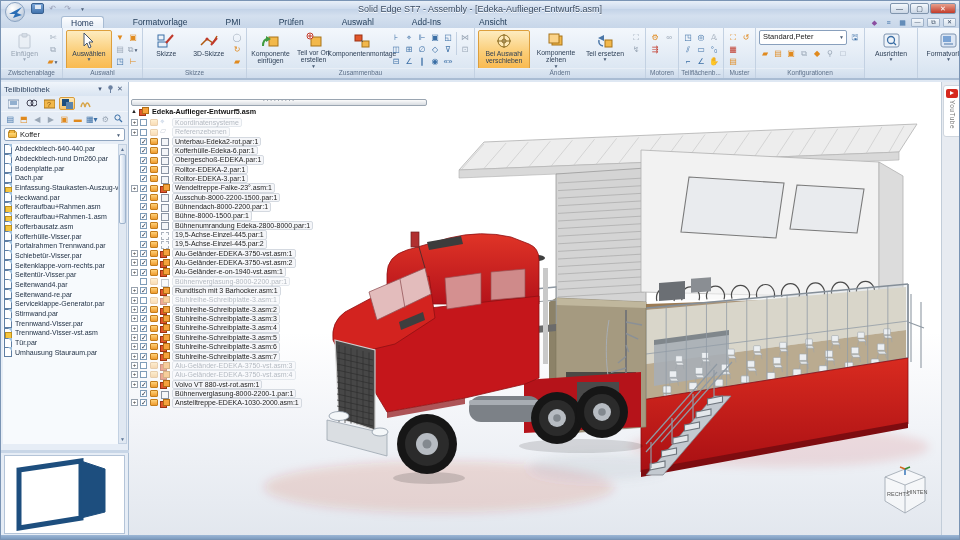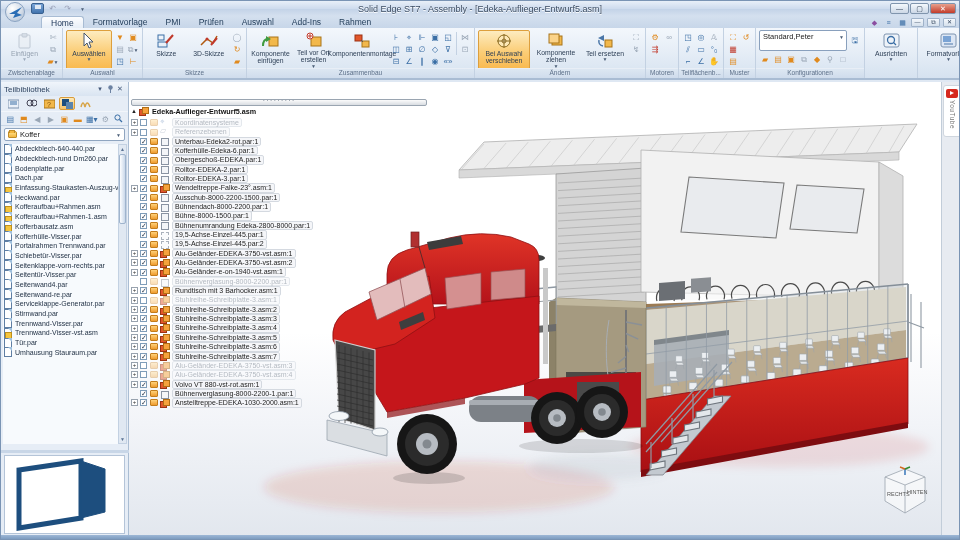--- a/index.html
+++ b/index.html
@@ -24,21 +24,21 @@
     text-shadow:0 1px 0 #fff; pointer-events:none; }
   .win-btns { position:absolute; right:3px; top:2px; display:flex; gap:1px; }
   .wbtn { width:19px; height:11px; border:1px solid #8095ad; border-radius:2px;
     background:linear-gradient(#f4f8fc,#ccd8e6); font-size:7px; line-height:9px; text-align:center; color:#314257; }
   .wbtn.close { background:linear-gradient(#e8a08c,#c23b2a); color:#fff; width:26px; }
 
   
   .tabrow { position:absolute; left:0; top:15px; width:100%; height:12px; display:flex; align-items:flex-end;
     background:linear-gradient(#d4e0ef,#c7d6e9); }
   .rtabs { display:flex; margin-left:40px; height:12px; }
-  .rtab { padding:1px 9px 0; font-size:8.5px; color:#1f3a57; border-radius:3px 3px 0 0; cursor:default; }
+  .rtab { padding:1px 9px 0; font-size:8.5px; color:#1f3a57; border-radius:3px 3px 0 0; cursor:default;margin-left:20px; }
   .rtab.active { background:linear-gradient(#fdfeff,#e7eef7); border:1px solid #a8bcd4; border-bottom:none; color:#163053; }
   .tab-right { position:absolute; right:3px; bottom:1px; display:flex; gap:3px; align-items:center; }
   .mini-ic { width:11px; height:9px; font-size:7px; line-height:9px; text-align:center; border-radius:1px; }
   .doc-ctrl { width:13px; height:9px; border:1px solid #9fb2c9; background:linear-gradient(#f4f8fc,#d5e0ec);
     font-size:6px; line-height:7px; text-align:center; color:#33465e; border-radius:1px; }
 
   
   .ribbon { position:absolute; left:0; top:27px; width:100%; height:52px;
     background:linear-gradient(#f3f7fc,#e2ebf5 60%,#d6e2f0); border-bottom:2px solid #a9bcd3; display:flex; }
   .rgroup { position:relative; height:100%; border-right:1px solid #c3d1e2; padding:2px 3px 10px;
@@ -48,21 +48,21 @@
   .bigbtn { width:46px; height:40px; display:flex; flex-direction:column; align-items:center; justify-content:flex-start;
     font-size:6.8px; color:#2c3e55; text-align:center; border:1px solid transparent; border-radius:2px; padding-top:1px; line-height:1.08; }
   .bigbtn .bicon { width:20px; height:17px; display:flex; align-items:center; justify-content:center; margin-bottom:1px; }
   .bigbtn.hl { background:linear-gradient(#fdecc0,#fbcd77 55%,#f9b94f); border-color:#dd9f3d; }
   .bigbtn.dis { opacity:.45; }
   .caret { font-size:5px; color:#4a5d76; }
   .smallcol { display:flex; flex-direction:column; gap:1px; }
   .smrow { display:flex; gap:1px; }
   .smic { width:12px; height:11px; font-size:8px; line-height:11px; text-align:center; border-radius:1px; }
   .c-blue { color:#3a6ea5; } .c-or { color:#e08a1e; } .c-gr { color:#9aa7b6; } .c-red { color:#c0392b; }
-  .combo { width:88px; height:21px; background:#fff; border:1px solid #8fa; border:1px solid #89a0bd; border-radius:2px;
+  .combo { width:88px; height:15px; background:#fff; border:1px solid #8fa; border:1px solid #89a0bd; border-radius:2px;
     font-size:7.5px; padding:1px 3px; color:#222; position:relative; }
   .combo .caret { position:absolute; right:2px; top:3px; }
   .cfgrow { display:flex; gap:2px; margin-top:3px; }
 
   
   .main { position:absolute; left:0; top:81px; width:960px; height:455px; background:#fff; }
   .bottom-border { position:absolute; left:0; bottom:0; width:100%; height:4px;
     background:linear-gradient(#9db7d6,#7d9cc0); }
 
   
@@ -168,21 +168,21 @@
   </div>
 
   <div class="tabrow">
     <div class="rtabs" id="rtabs">
         <div class="rtab active">Home</div>
         <div class="rtab">Formatvorlage</div>
         <div class="rtab">PMI</div>
         <div class="rtab">Prüfen</div>
         <div class="rtab">Auswahl</div>
         <div class="rtab">Add-Ins</div>
-        <div class="rtab">Rahmen</div>
+        <div class="rtab">Ansicht</div>
       </div>
     <div class="tab-right">
       <div class="mini-ic" style="color:#8b4ea0">◆</div>
       <div class="mini-ic c-blue">≡</div>
       <div class="mini-ic c-blue">▦</div>
       <div class="doc-ctrl">—</div>
       <div class="doc-ctrl">⧉</div>
       <div class="doc-ctrl">✕</div>
     </div>
   </div>

